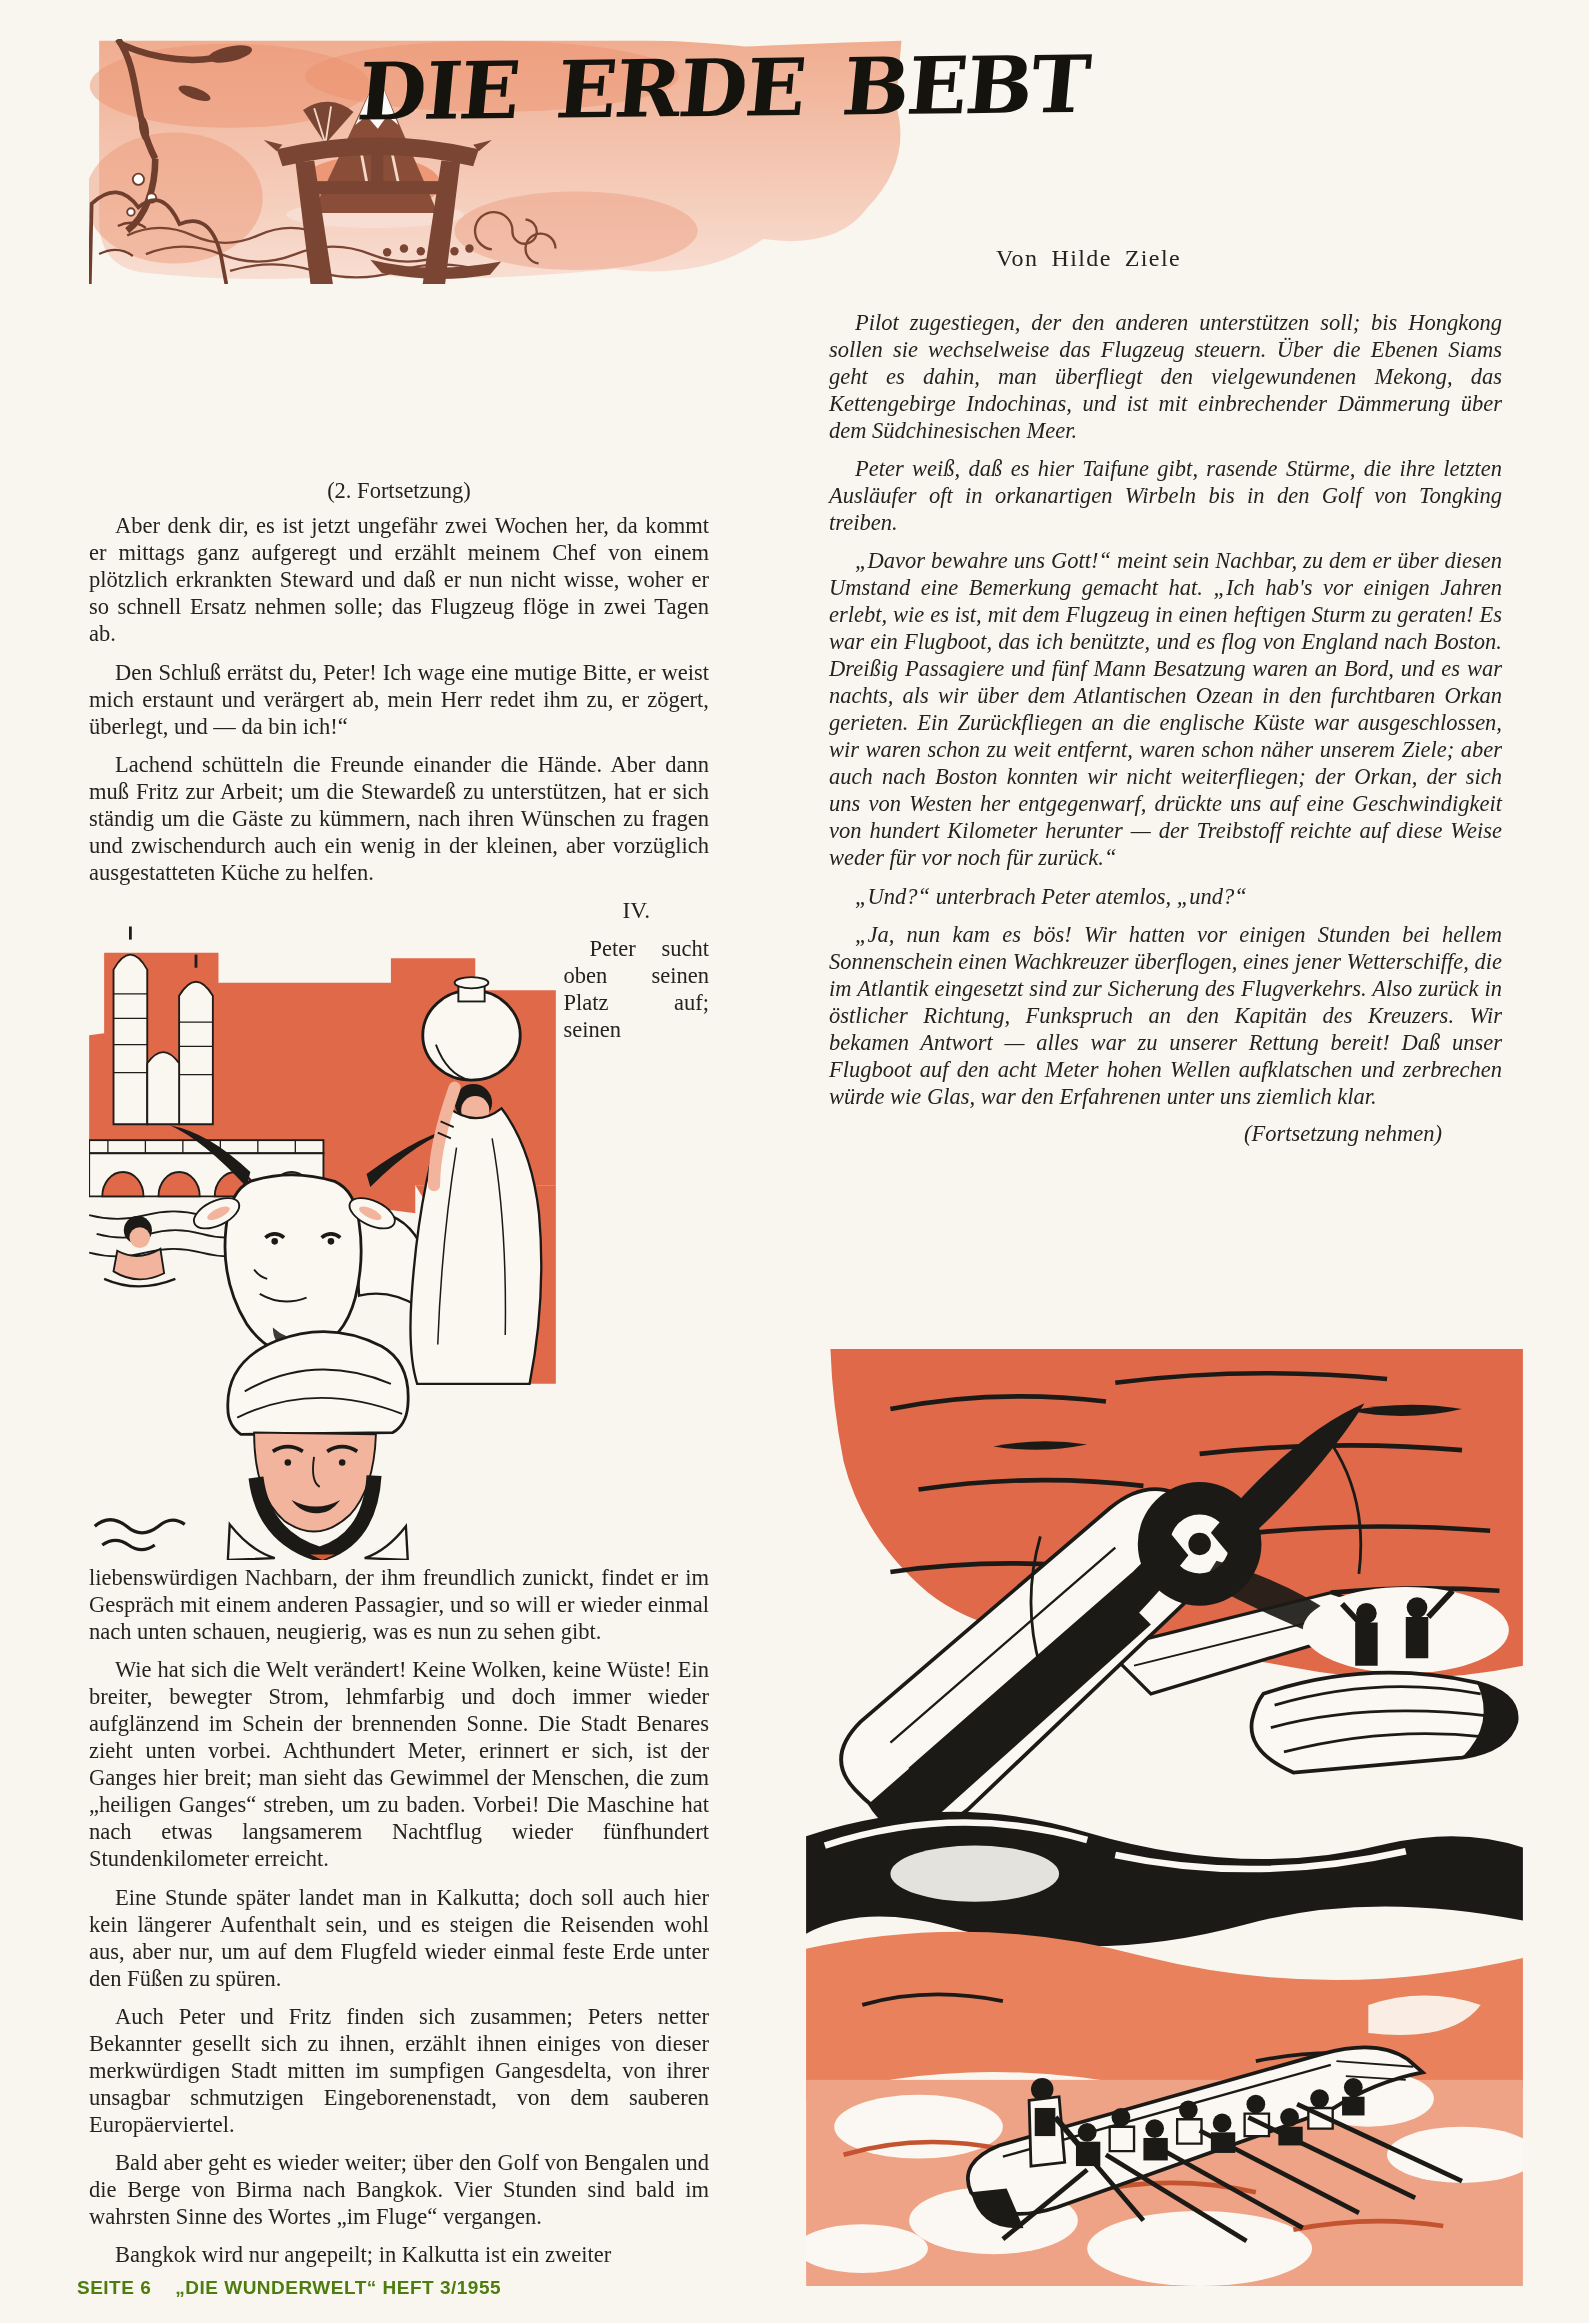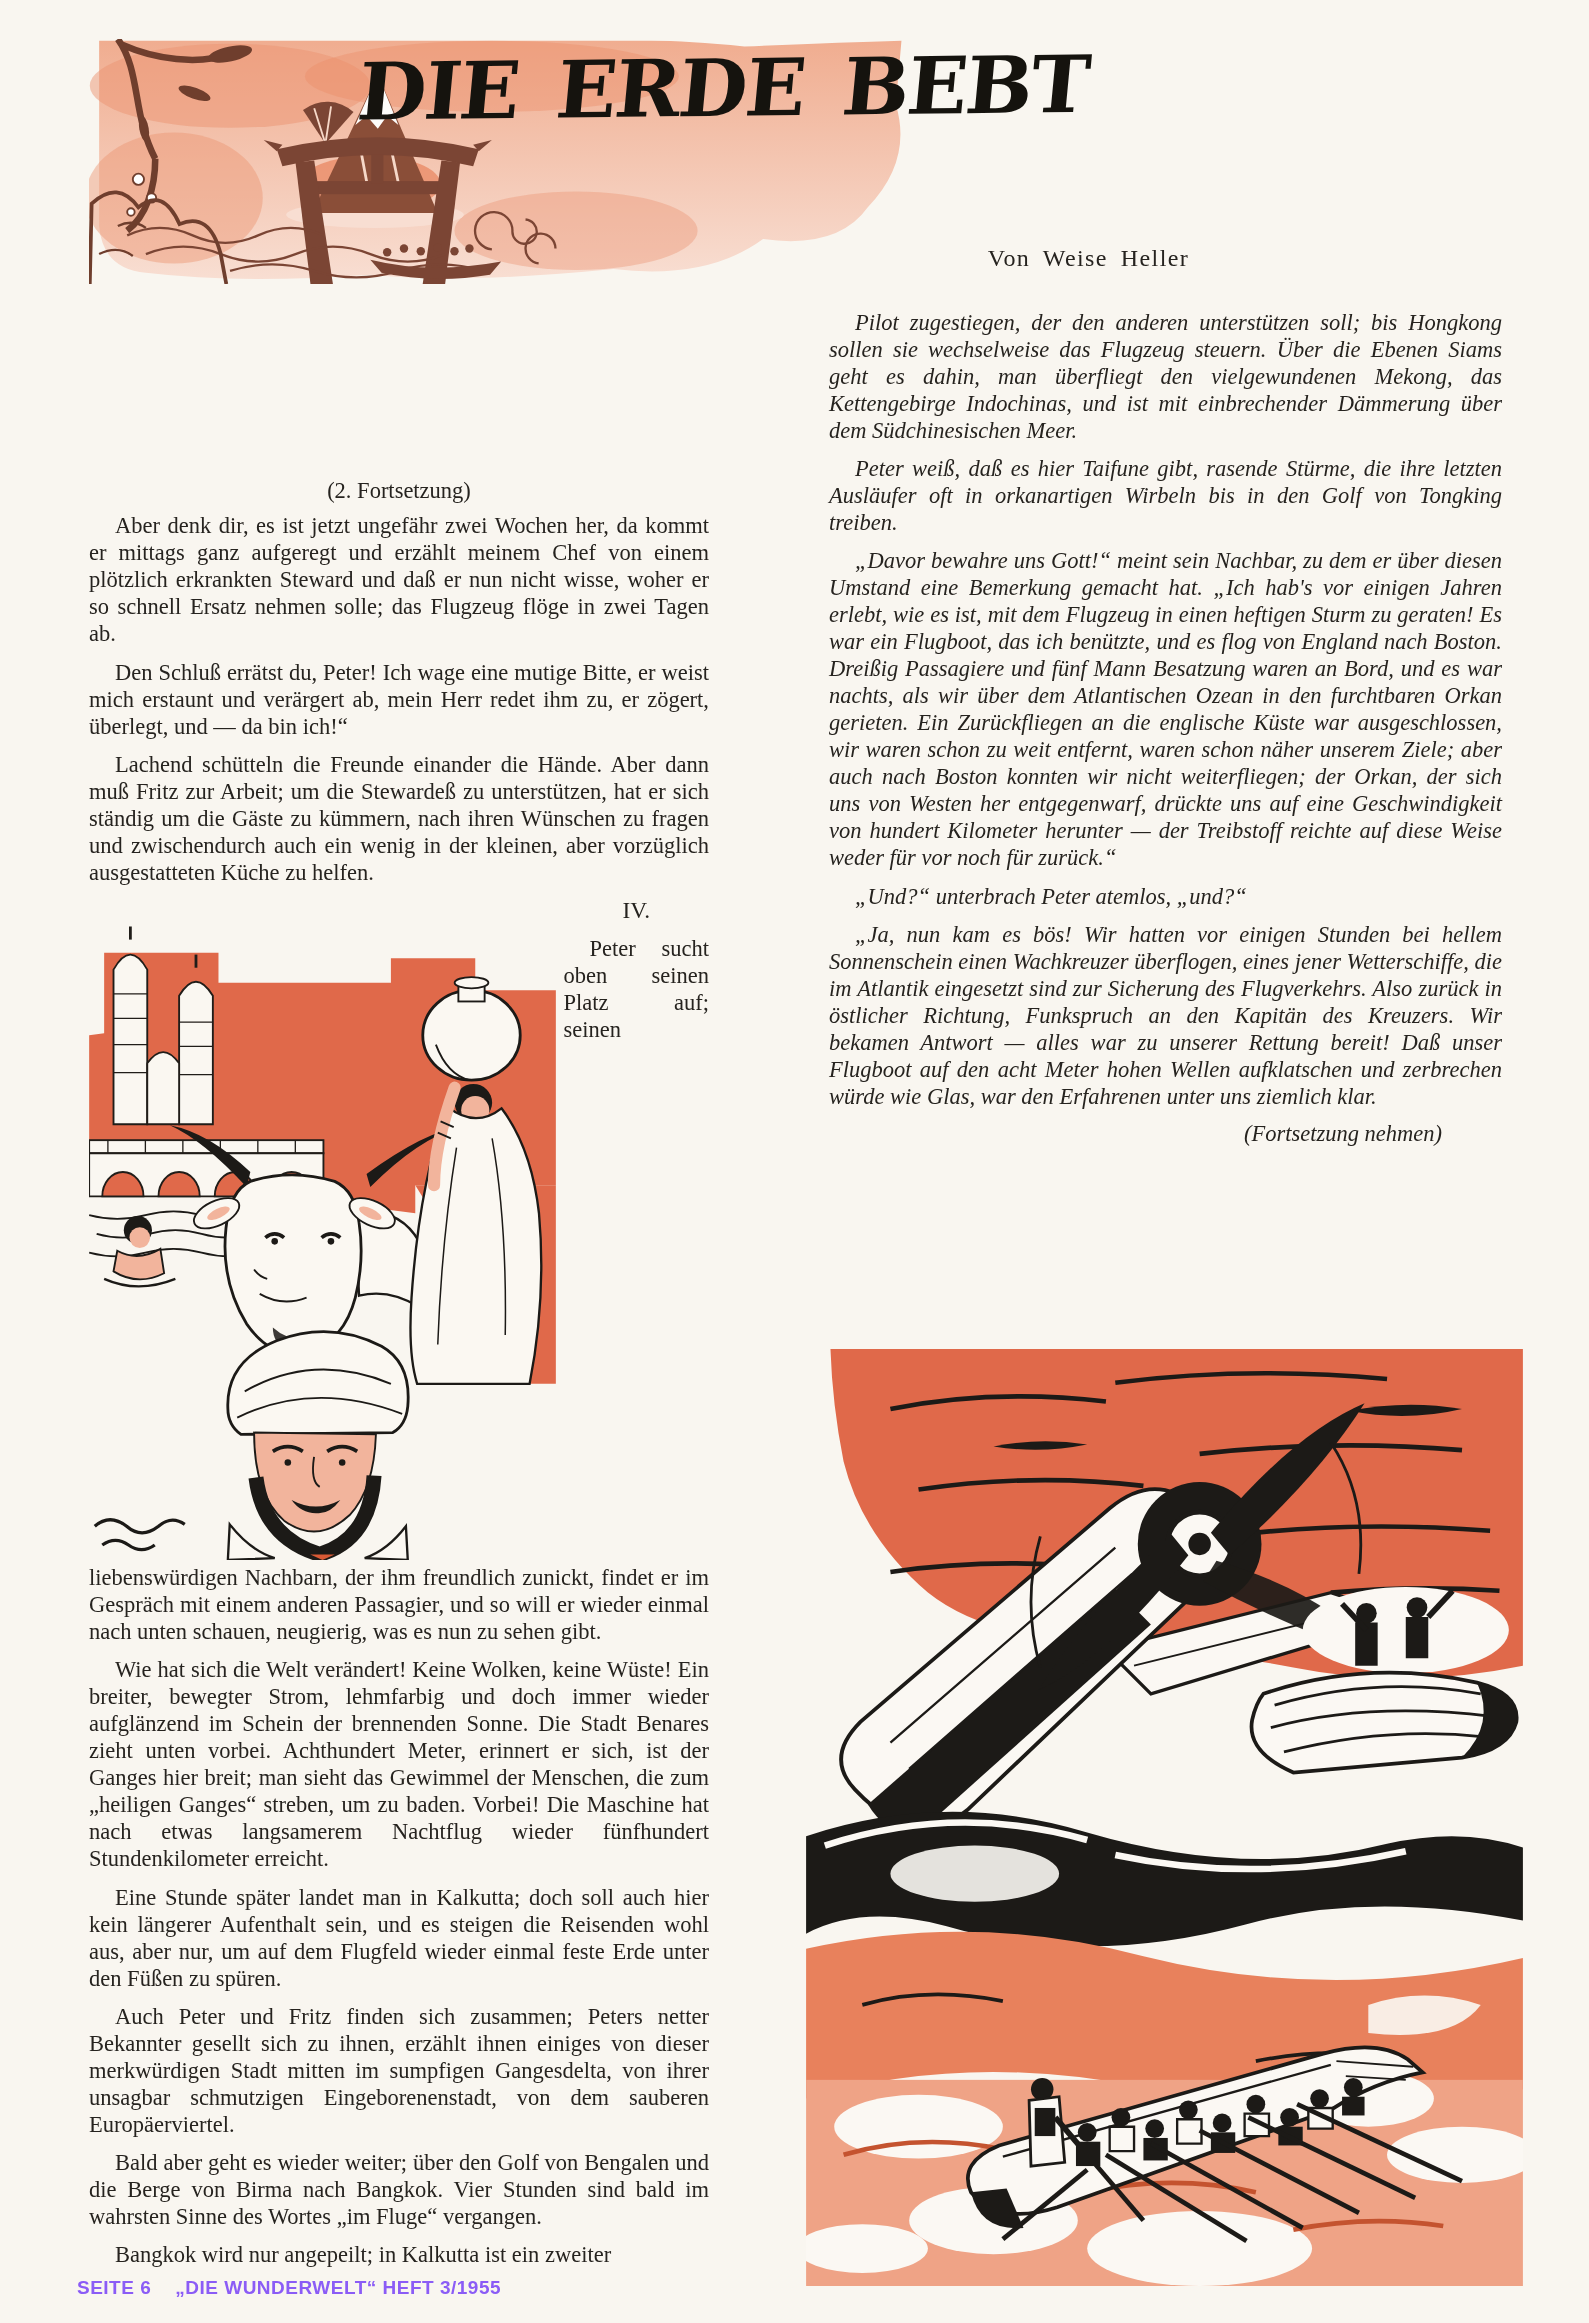--- a/index.html
+++ b/index.html
@@ -31,21 +31,21 @@
   .iv-heading { font-size:23.4px; text-align:center; margin:1.9px 0 11.2px 0; }
   .fortsetzung { font-size:22.5px; text-align:right; padding-right:60px; margin-top:1.9px; }
   .india-art { float:left; width:467px; height:656px; margin:7.5px 7.5px 3.7px 0; }
   .india-art svg, .header-art svg, .sea-art svg { display:block; width:100%; height:100%; }
   
   .sea-art { position:absolute; left:806px; top:1349px; width:717px; height:937px; }
   
   .footer {
     position:absolute; left:77px; top:2277px;
     font-family:"Liberation Sans", sans-serif; font-weight:bold; font-size:19px;
-    letter-spacing:0.5px; color:#8b5cf6;
+    letter-spacing:0.5px; color:#4d7c0f;
   }
   .footer span { margin-right:24px; }
 </style>
 </head>
 <body>
 
 <div class="page">
 
   <div class="header-art">
     <svg viewBox="0 0 995 262" xmlns="http://www.w3.org/2000/svg">
@@ -107,21 +107,21 @@
         <circle cx="390" cy="227" r="4.5"></circle>
           <circle cx="406" cy="224" r="4.5"></circle>
       </g>
       <g stroke="#6f3e2d" fill="none">
         <path d="M0 262 L2 176 Q30 150 52 180 Q78 158 96 198 Q128 184 140 230 L146 262" stroke-width="4"></path>
         <path d="M10 230 q20 -10 36 2 M30 200 q16 -8 30 2" stroke-width="2.5"></path>
       </g>
     </svg>
   </div>
   <div class="masthead-title">DIE ERDE BEBT</div>
-  <div class="byline">Von Weise Heller</div>
+  <div class="byline">Von Hilde Ziele</div>
 
   <div class="col-left body-text">
     <div class="continuation-heading">(2. Fortsetzung)</div>
     <p>Aber denk dir, es ist jetzt ungefähr zwei Wochen her, da kommt er mittags ganz aufgeregt und erzählt meinem Chef von einem plötzlich erkrankten Steward und daß er nun nicht wisse, woher er so schnell Ersatz nehmen solle; das Flugzeug flöge in zwei Tagen ab.</p>
     <p>Den Schluß errätst du, Peter! Ich wage eine mutige Bitte, er weist mich erstaunt und verärgert ab, mein Herr redet ihm zu, er zögert, überlegt, und — da bin ich!“</p>
     <p>Lachend schütteln die Freunde einander die Hände. Aber dann muß Fritz zur Arbeit; um die Stewardeß zu unterstützen, hat er sich ständig um die Gäste zu kümmern, nach ihren Wünschen zu fragen und zwischendurch auch ein wenig in der kleinen, aber vorzüglich ausgestatteten Küche zu helfen.</p>
 
     <div class="india-art">
       <svg viewBox="0 0 498 700" xmlns="http://www.w3.org/2000/svg">
         <g>

